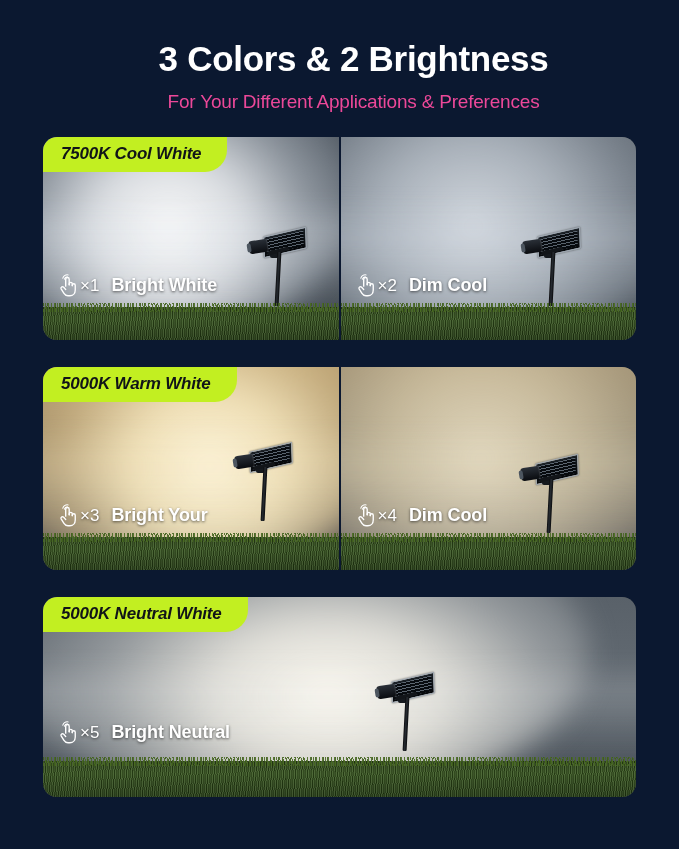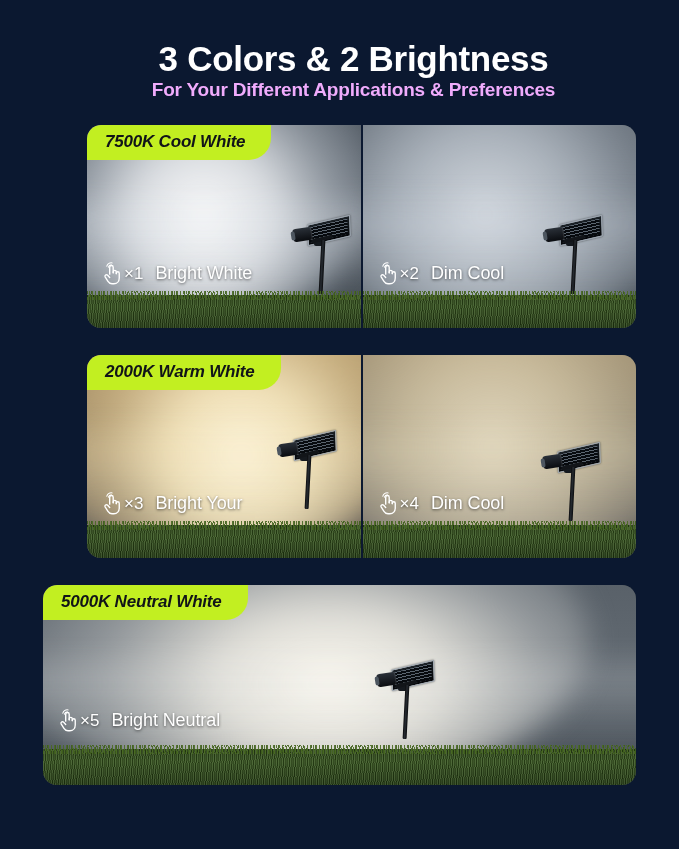--- a/index.html
+++ b/index.html
@@ -23,45 +23,45 @@
     padding-left: 28px;
   }
   .title {
     color: #ffffff;
     font-size: 35px;
     font-weight: bold;
     letter-spacing: -0.3px;
     line-height: 1.1;
   }
   .subtitle {
-    color: #f0abfc;
+    color: #ec4899;
     font-size: 19px;
-    font-weight: bold;
-    margin-top: 0;
+    font-weight: normal;
+    margin-top: 12px;
     letter-spacing: -0.2px;
   }
 
   
   .cards {
     margin-top: 24px;
     padding: 0 43px;
     display: flex;
     flex-direction: column;
     gap: 27px;
   }
 
   .card {
     position: relative;
     border-radius: 14px;
     overflow: hidden;
     display: flex;
     background: #2a3038;
   }
 
-  .card.row-tall { height: 203px; margin-left: 44px; }
+  .card.row-tall { height: 203px; }
   .card.row-wide { height: 200px; justify-content: center; }
 
   
   .panel {
     position: relative;
     flex: 1 1 0;
     overflow: hidden;
     height: 100%;
   }
   .panel + .panel { border-left: 2px solid #0b1830; }
@@ -224,21 +224,21 @@
   .card.row-wide .tap-label { bottom: 52px; }
 
   .tap-icon { width: 22px; height: 24px; display: block; flex: 0 0 auto; }
   .tap-count {
     font-size: 17px;
     font-weight: normal;
     margin-left: 1px;
   }
   .tap-name {
     font-size: 18px;
-    font-weight: normal;
+    font-weight: bold;
     margin-left: 12px;
     letter-spacing: -0.1px;
   }
 </style>
 </head>
 <body>
 
 <div class="header">
   <div class="title">3 Colors &amp; 2 Brightness</div>
   <div class="subtitle">For Your Different Applications &amp; Preferences</div>
@@ -296,21 +296,21 @@
           <path d="M11.4 3.1a3.4 3.4 0 0 0-3.3 2.4" stroke="#fff" stroke-width="1.2" stroke-linecap="round"></path>
           <path d="M12.2 0.9A5.6 5.6 0 0 0 6.3 4.5" stroke="#fff" stroke-width="1.1" stroke-linecap="round"></path>
         </svg>
         <span class="tap-count">×2</span>
         <span class="tap-name">Dim Cool</span>
       </div>
     </div>
   </div>
 
   <div class="card row-tall">
-    <div class="badge">2000K Warm White</div>
+    <div class="badge">5000K Warm White</div>
 
     <div class="panel">
       <div class="sky" style="background:linear-gradient(to bottom,#a98f63 0%,#8f7d5e 45%,#4a4b50 100%);"></div>
       <div class="glow" style="left:-22%;top:-52%;width:140%;height:158%;
                   background:radial-gradient(ellipse at 56% 64%, rgba(255,247,222,.98) 0%, rgba(253,238,196,.86) 24%, rgba(226,202,151,.5) 46%, rgba(150,135,104,.14) 70%, rgba(0,0,0,0) 85%);"></div>
       <div class="haze" style="background:linear-gradient(to bottom, rgba(250,236,198,.5), rgba(70,72,80,0));"></div>
       <div class="fixture" style="left:192px; top:78px;">
         <span class="pv"></span>
         <span class="head"></span>
         <span class="hinge"></span>

